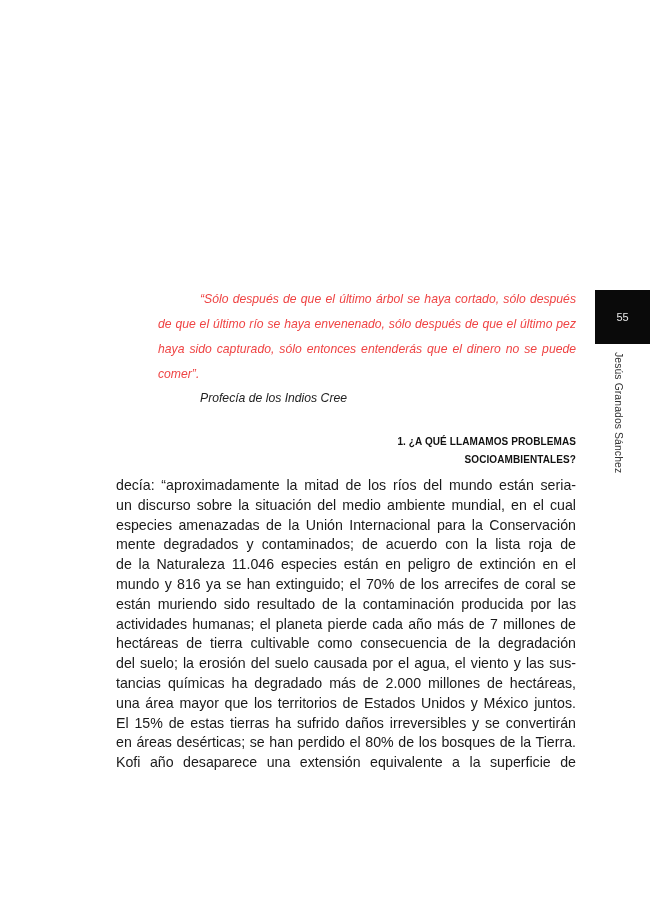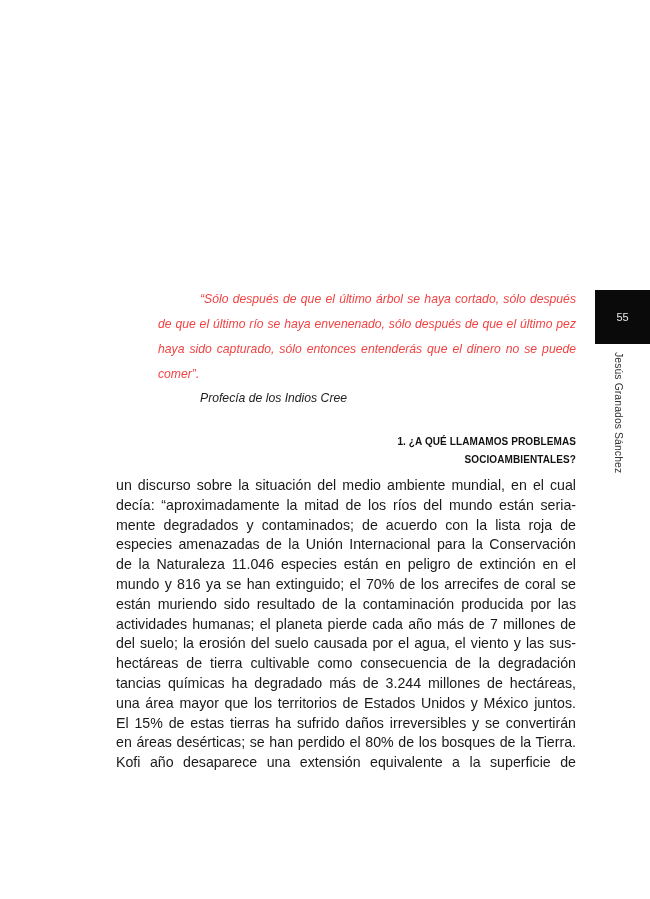--- a/index.html
+++ b/index.html
@@ -116,31 +116,31 @@
     <p class="epigraph-quote">“Sólo después de que el último árbol se haya cortado, sólo después de que el último río se haya envenenado, sólo después de que el último pez haya sido capturado, sólo entonces entenderás que el dinero no se puede comer”.</p>
   </div>
   <div class="epigraph-source">Profecía de los Indios Cree</div>
 
   <h2 class="section-heading" style="margin:0;">
     <span>1. ¿A QUÉ LLAMAMOS PROBLEMAS</span>
     <span>SOCIOAMBIENTALES?</span>
   </h2>
 
   <div class="body-text">
+    <span class="line">decía: “aproximadamente la mitad de los ríos del mundo están seria-</span>
     <span class="line">un discurso sobre la situación del medio ambiente mundial, en el cual</span>
-    <span class="line">decía: “aproximadamente la mitad de los ríos del mundo están seria-</span>
+    <span class="line">especies amenazadas de la Unión Internacional para la Conservación</span>
     <span class="line">mente degradados y contaminados; de acuerdo con la lista roja de</span>
-    <span class="line">especies amenazadas de la Unión Internacional para la Conservación</span>
     <span class="line">de la Naturaleza 11.046 especies están en peligro de extinción en el</span>
     <span class="line">mundo y 816 ya se han extinguido; el 70% de los arrecifes de coral se</span>
     <span class="line">están muriendo sido resultado de la contaminación producida por las</span>
     <span class="line">actividades humanas; el planeta pierde cada año más de 7 millones de</span>
+    <span class="line">hectáreas de tierra cultivable como consecuencia de la degradación</span>
     <span class="line">del suelo; la erosión del suelo causada por el agua, el viento y las sus-</span>
-    <span class="line">hectáreas de tierra cultivable como consecuencia de la degradación</span>
-    <span class="line">tancias químicas ha degradado más de 3.244 millones de hectáreas,</span>
+    <span class="line">tancias químicas ha degradado más de 2.000 millones de hectáreas,</span>
     <span class="line">una área mayor que los territorios de Estados Unidos y México juntos.</span>
     <span class="line">El 15% de estas tierras ha sufrido daños irreversibles y se convertirán</span>
     <span class="line">en áreas desérticas; se han perdido el 80% de los bosques de la Tierra.</span>
     <span class="line">Kofi año desaparece una extensión equivalente a la superficie de</span>
   </div>
 
   <div class="page-number-box">
     <span class="page-number">55</span>
   </div>
 

